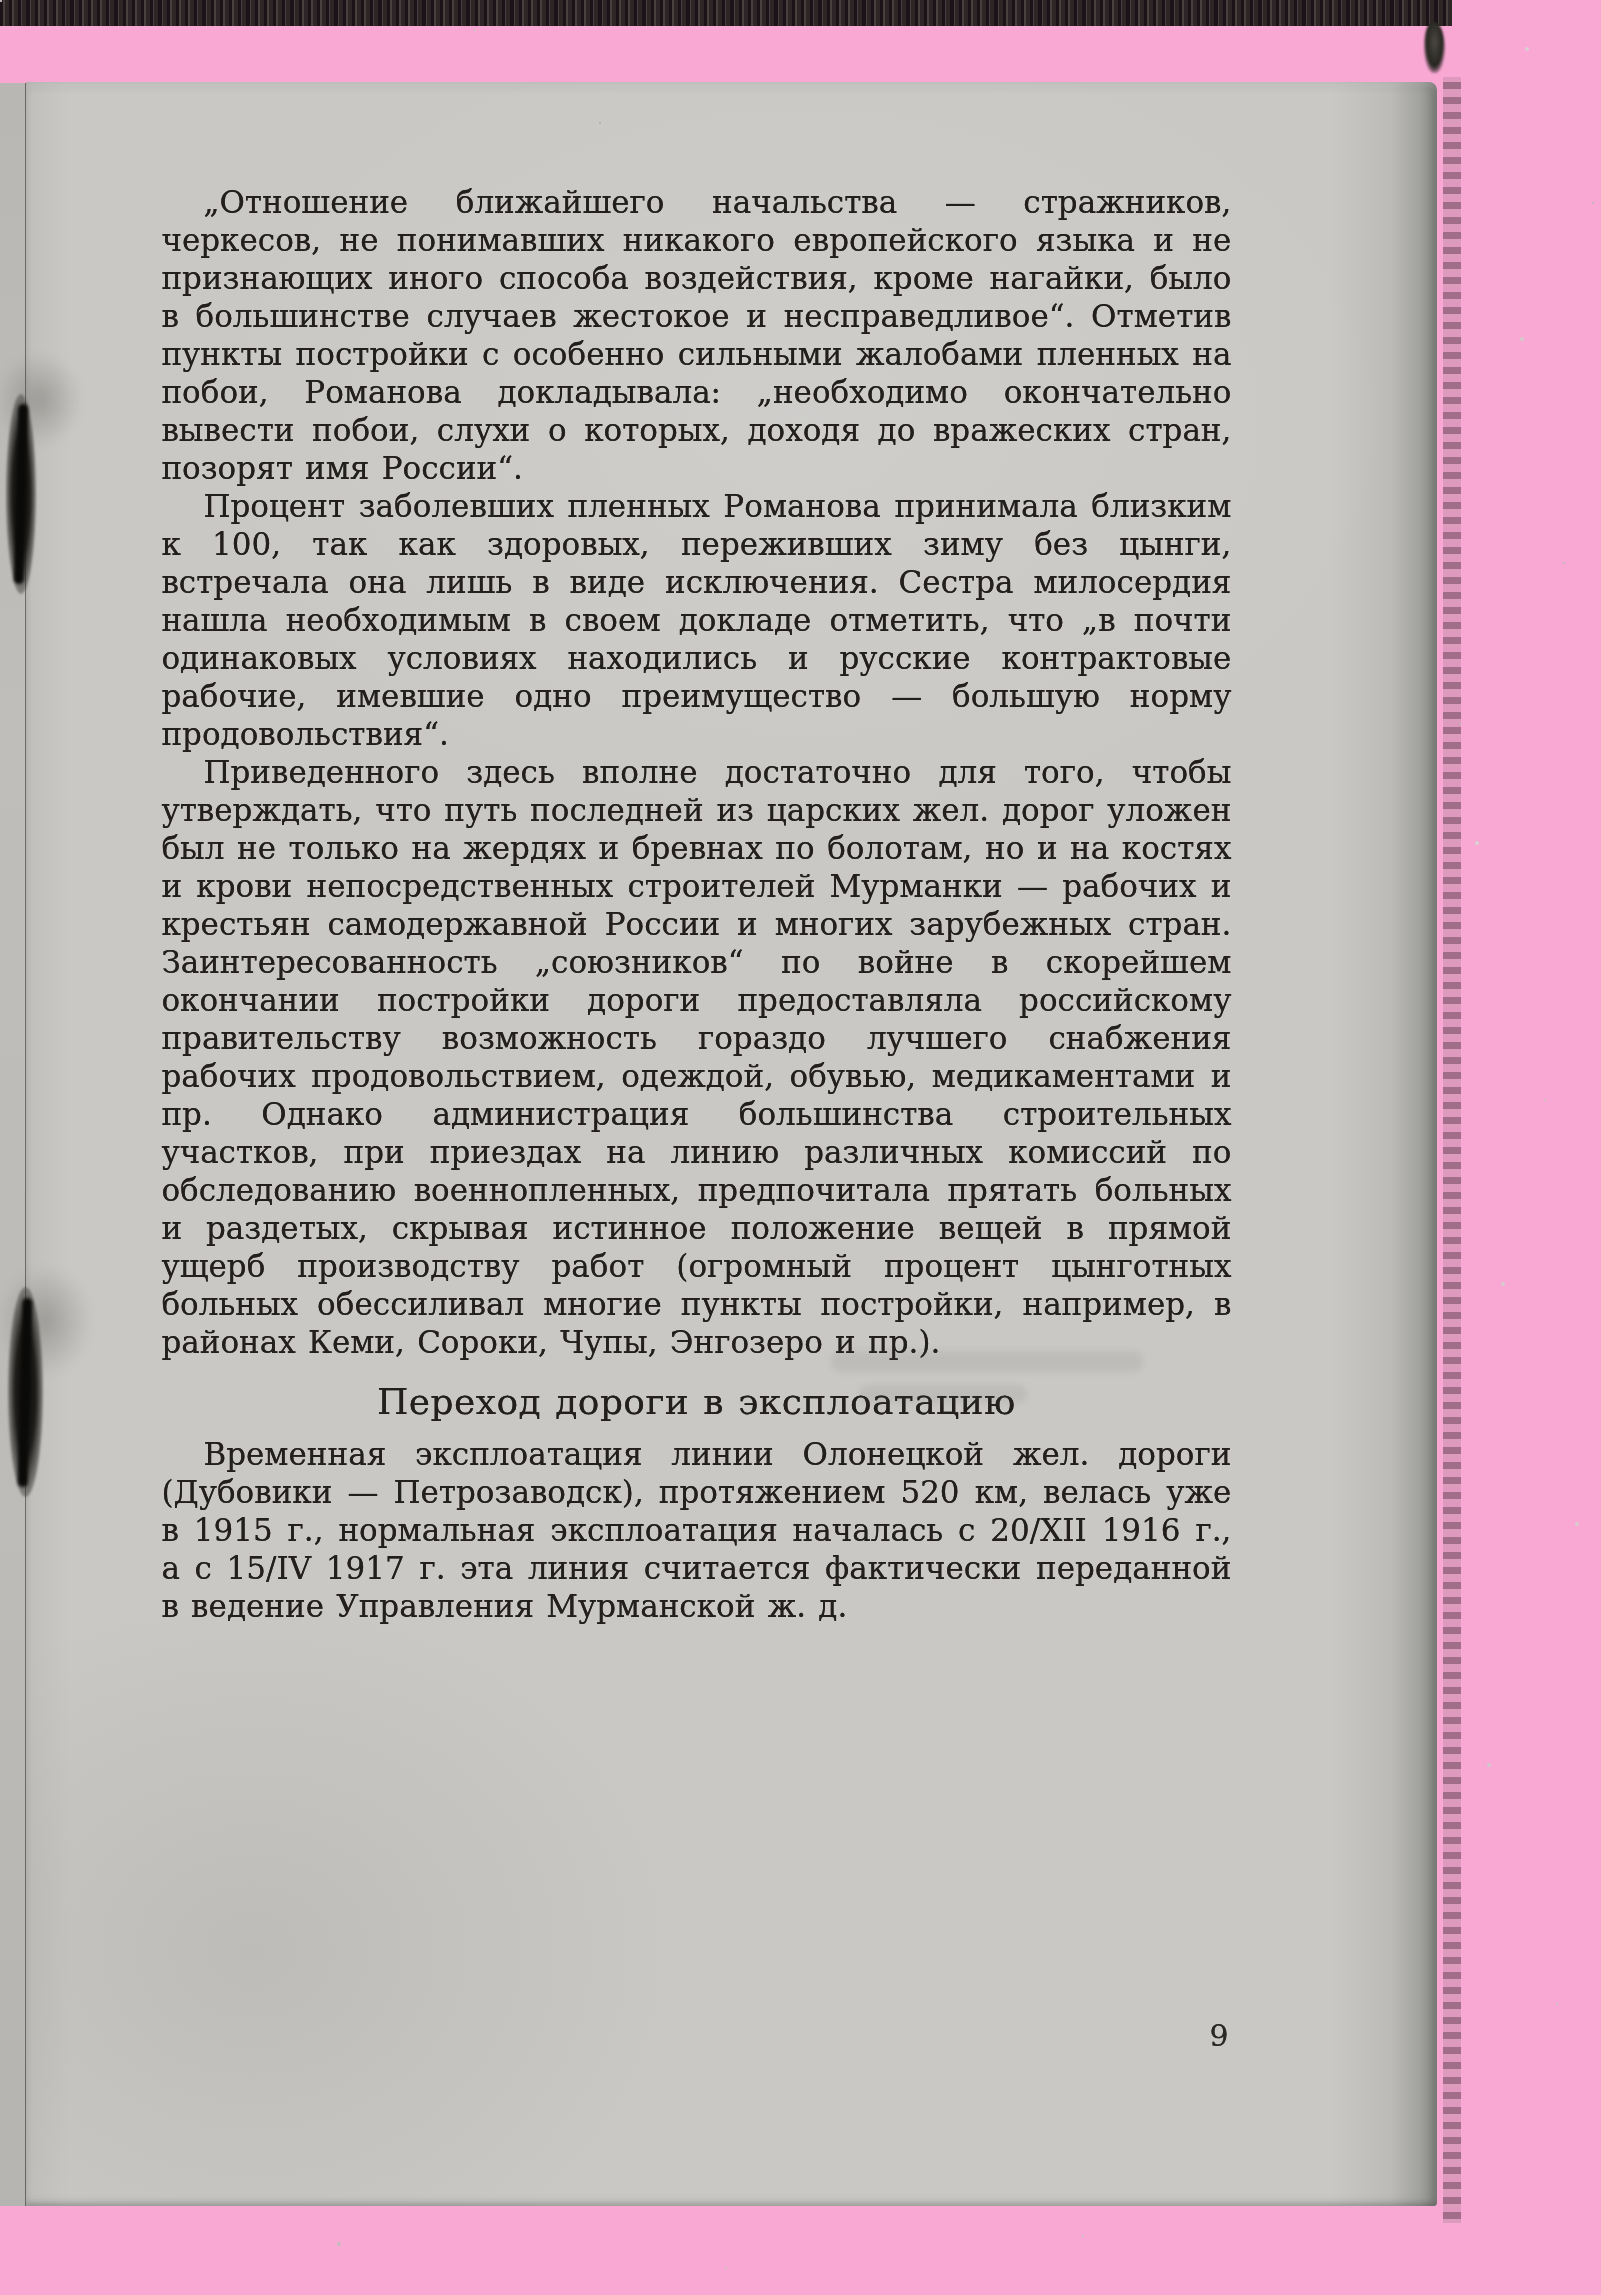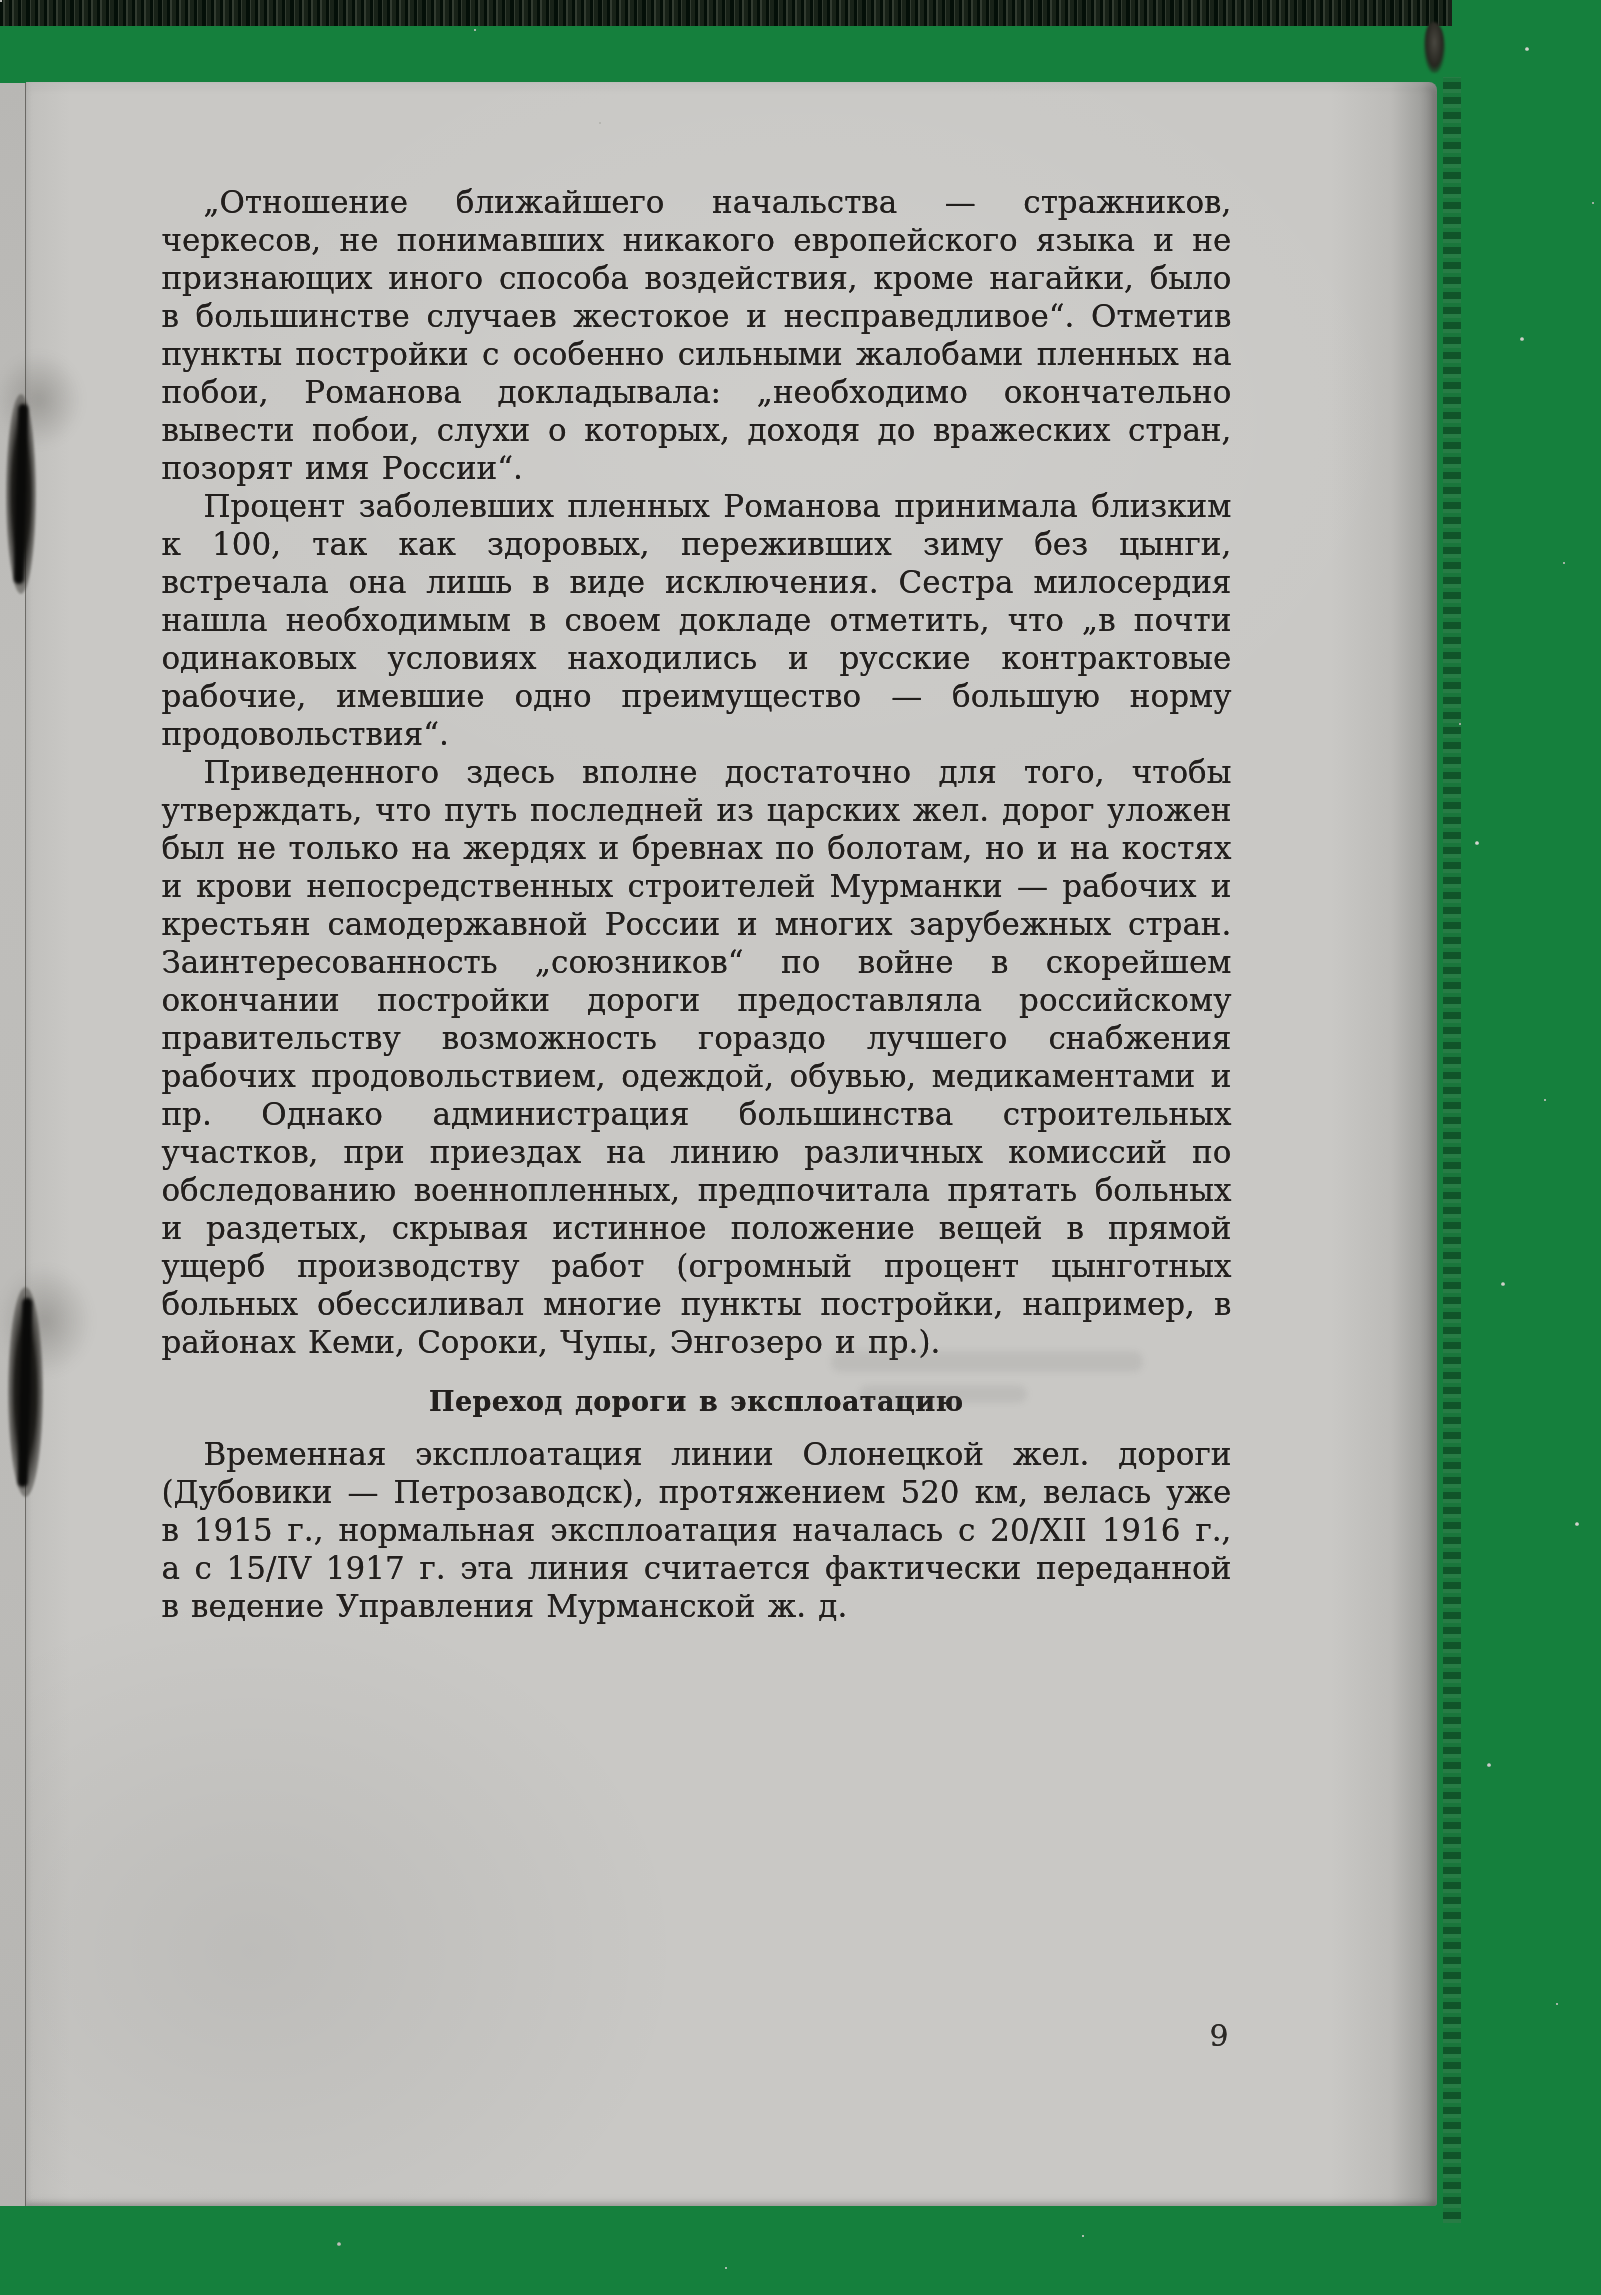--- a/index.html
+++ b/index.html
@@ -3,21 +3,21 @@
 <meta charset="utf-8">
 <style>
   html, body { margin:0; padding:0; }
   body {
     width:1601px; height:2295px; overflow:hidden;
     background:#0a0a09;
     font-family:"DejaVu Serif","Liberation Serif",serif;
   }
   .scan {
     position:relative; width:1601px; height:2295px;
-    background:#15803d; overflow:hidden;
+    background:#f9a8d4; overflow:hidden;
   }
   
   .cloth-band {
     position:absolute; left:0; top:70; width:1452px; height:26px;
     background:
       repeating-linear-gradient(90deg, #030303 0 3.2px, #36342f 3.2px 4.8px, #191814 4.8px 8.8px),
       linear-gradient(#222, #111);
     opacity:.9;
   }
   .thread-knot {
@@ -67,21 +67,21 @@
   
   .text-block {
     position:absolute; left:135px; top:101px; width:1070px;
     color:#221f1d; font-size:31px; line-height:38px;
     text-shadow:0 0 0.6px rgba(34,31,28,.85);
     word-spacing:2.4px;
   }
   .para { margin:0; text-indent:42px; text-align:justify; }
   .para .italic { }
   .section-heading {
-    font-size:27px; font-weight:bold; text-align:center;
+    font-size:36px; font-weight:normal; text-align:center;
     margin:21.6px 0 14.4px 0; letter-spacing:0.4px;
   }
   .page-number {
     position:absolute; left:1183px; top:1936px;
     color:#2a2825; font-size:30px;
     text-shadow:0 0 0.6px rgba(40,38,35,.8);
   }
   
   .bleed-smudge {
     position:absolute; background:rgba(88,88,84,.10);

